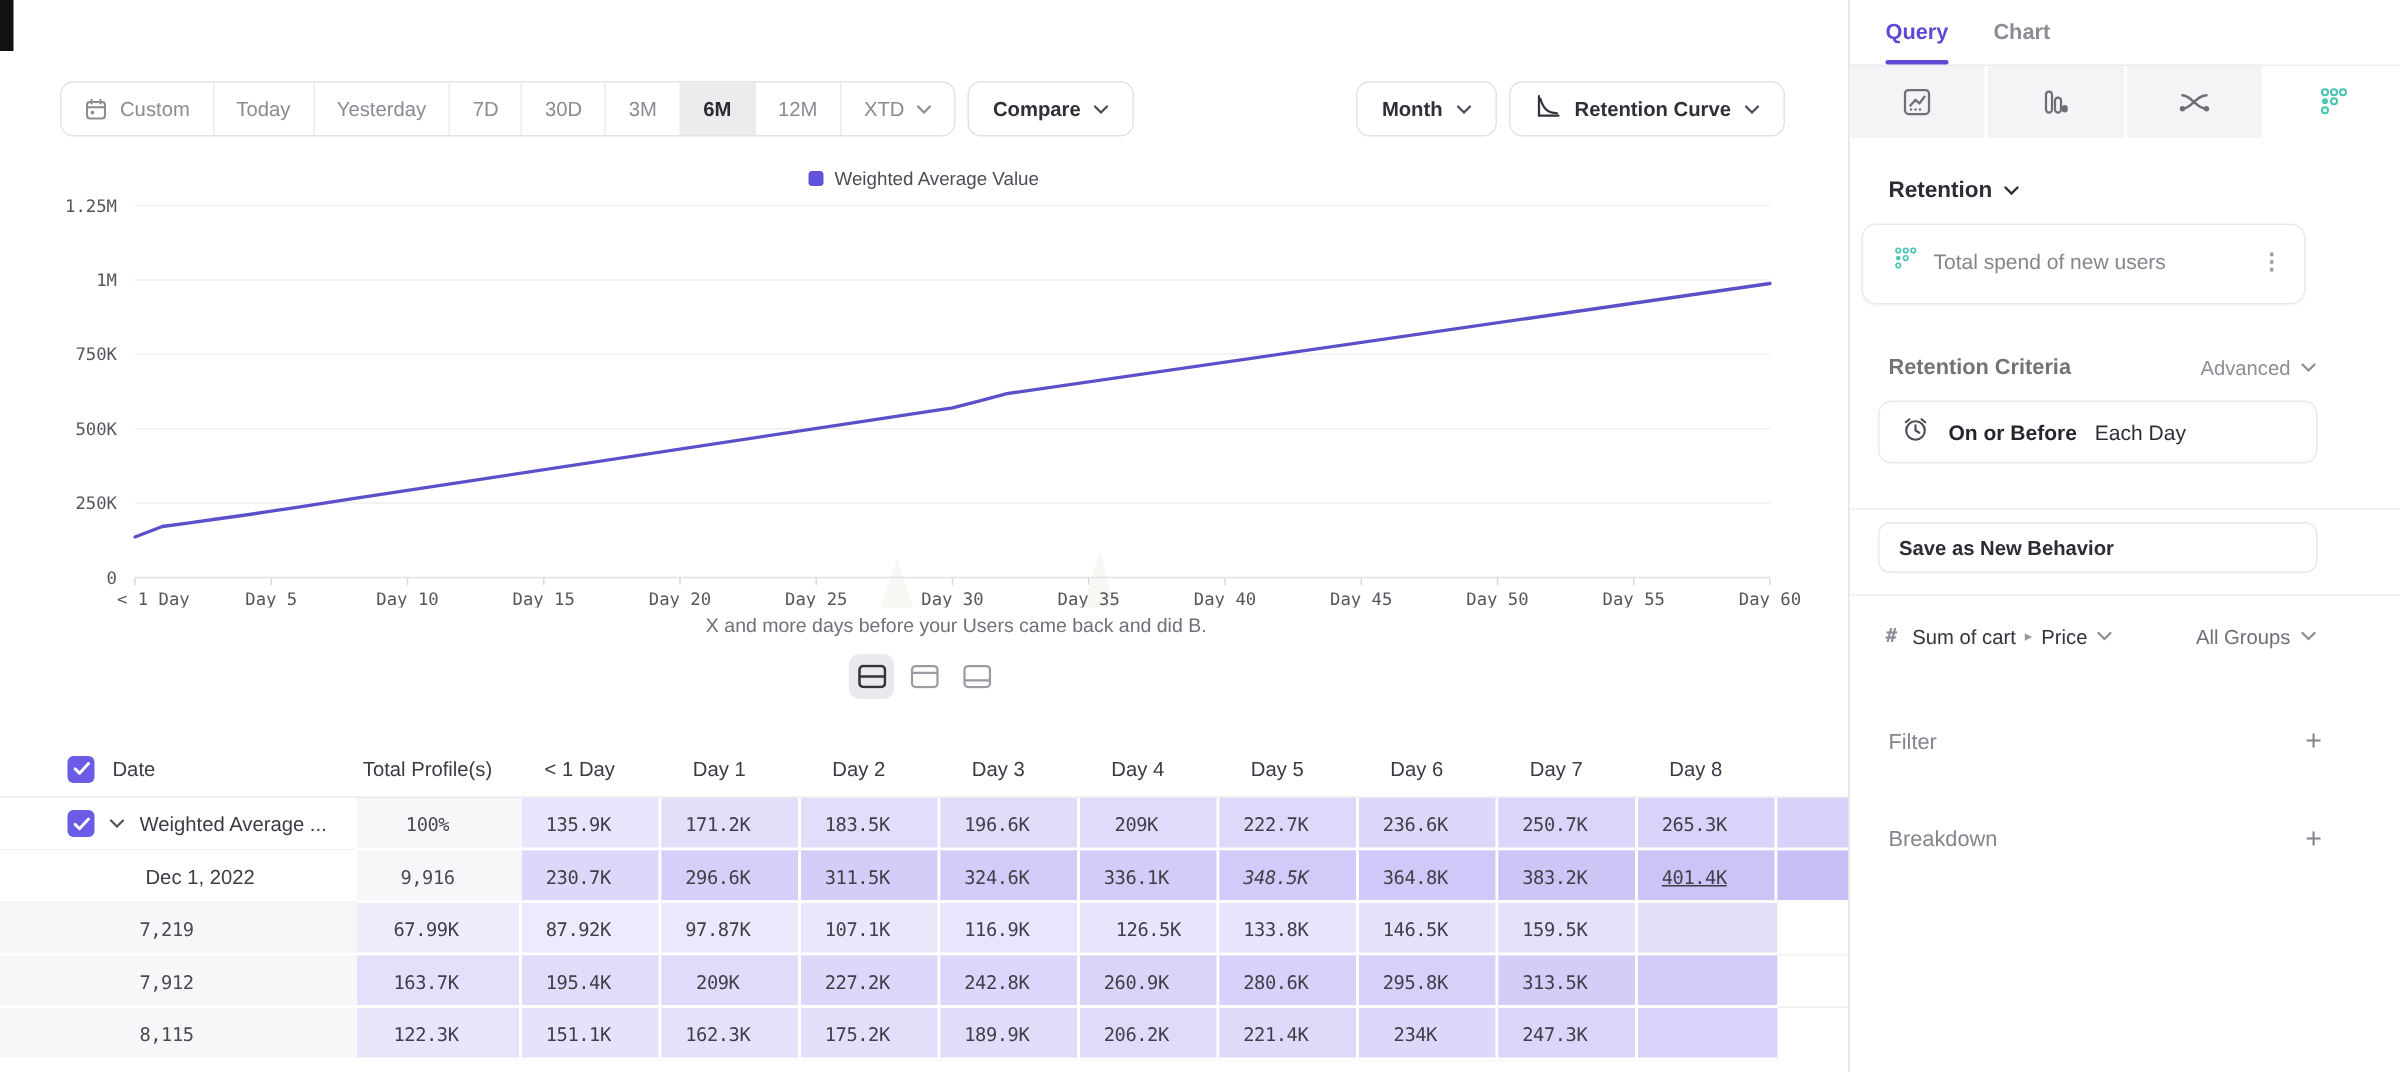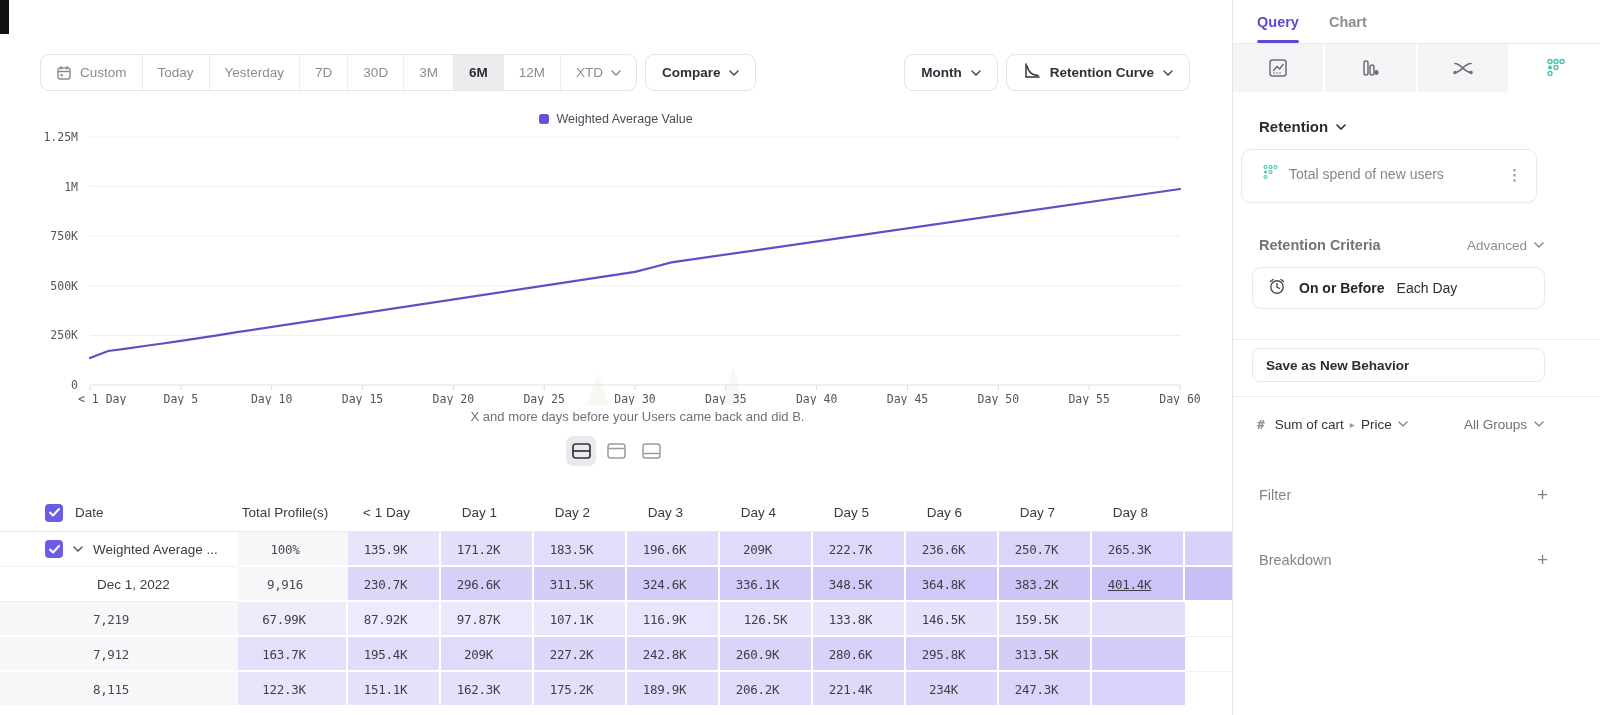--- a/index.html
+++ b/index.html
@@ -271,21 +271,21 @@
           <div class="cell sliver-cell" style="background: rgba(110, 94, 233, 0.28);"></div>
           <div class="cell date-cell plain">
             <span class="trunc">Dec 1, 2022</span>
           </div>
           <div class="cell num total-cell">9,916</div>
           <div class="cell num heat-cell" style="background: rgba(110, 94, 233, 0.24);">230.7K</div>
           <div class="cell num heat-cell" style="background: rgba(110, 94, 233, 0.29);">296.6K</div>
           <div class="cell num heat-cell" style="background: rgba(110, 94, 233, 0.3);">311.5K</div>
           <div class="cell num heat-cell" style="background: rgba(110, 94, 233, 0.31);">324.6K</div>
           <div class="cell num heat-cell" style="background: rgba(110, 94, 233, 0.318);">336.1K</div>
-          <div class="cell num heat-cell" style="background: rgba(110, 94, 233, 0.325);">348.5K</div>
+          <div class="cell num heat-cell" style="background: rgba(110, 94, 233, 0.325); font-style: italic;">348.5K</div>
           <div class="cell num heat-cell" style="background: rgba(110, 94, 233, 0.337);">364.8K</div>
           <div class="cell num heat-cell" style="background: rgba(110, 94, 233, 0.353);">383.2K</div>
           <div class="cell num heat-cell" style="background: rgba(110, 94, 233, 0.365); text-decoration: underline;">401.4K</div>
           <div class="cell sliver-cell" style="background: rgba(110, 94, 233, 0.39);"></div>
           <div class="cell num total-cell">7,219</div>
           <div class="cell num heat-cell" style="background: rgba(110, 94, 233, 0.12);">67.99K</div>
           <div class="cell num heat-cell" style="background: rgba(110, 94, 233, 0.133);">87.92K</div>
           <div class="cell num heat-cell" style="background: rgba(110, 94, 233, 0.14);">97.87K</div>
           <div class="cell num heat-cell" style="background: rgba(110, 94, 233, 0.15);">107.1K</div>
           <div class="cell num heat-cell" style="background: rgba(110, 94, 233, 0.157);">116.9K</div>

